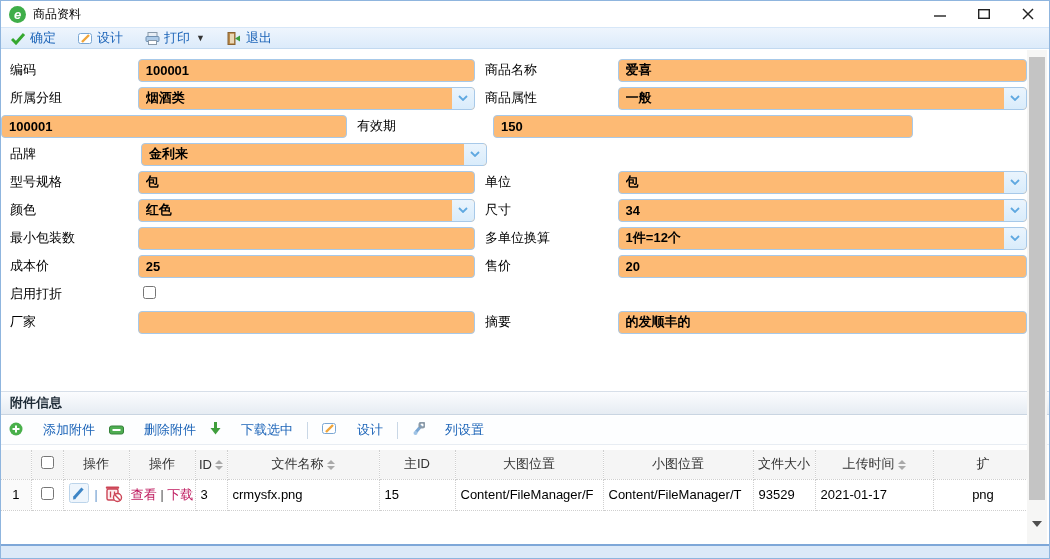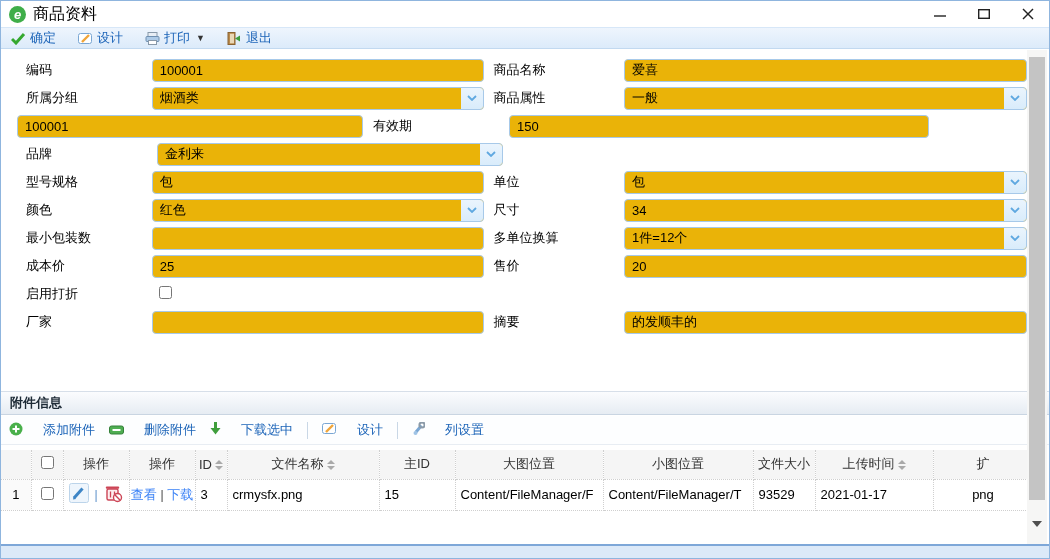--- a/index.html
+++ b/index.html
@@ -2,42 +2,42 @@
 <html><head>
 <meta charset="utf-8">
 <style>
   * { margin:0; padding:0; box-sizing:border-box; }
   html,body { width:1050px; height:559px; font-family:"Liberation Sans","DejaVu Sans",sans-serif; background:#fff; }
   .window { position:relative; width:1050px; height:559px; border:1px solid #8fb5de; background:#fff; overflow:hidden; }
 
   
   .titlebar { position:absolute; top:0; left:0; right:0; height:26px; background:#fff; display:flex; align-items:center; padding-left:8px; }
   .app-icon { width:17px; height:17px; border-radius:50%; background:#3fae49; color:#fff; font-weight:bold; font-style:italic; font-size:13px; display:flex; align-items:center; justify-content:center; margin-right:7px; }
-  .title-text { font-size:16px; color:#000; }
+  .title-text { font-size:12px; color:#000; }
   .win-controls { position:absolute; right:8px; top:0; height:26px; display:flex; align-items:center; gap:18px; }
   .win-btn { width:26px; height:22px; display:flex; align-items:center; justify-content:center; font-size:14px; color:#222; cursor:default; }
   .win-btn svg { display:block; }
 
   
   .main-toolbar { position:absolute; top:26px; left:0; right:0; height:22px; background:linear-gradient(#eef5fd,#dcebfa); border-top:1px solid #d7e7f8; border-bottom:1px solid #c2d9f0; display:flex; align-items:center; padding-left:10px; gap:22px; }
   .tb-btn { display:flex; align-items:center; gap:4px; font-size:13px; color:#1c64b8; cursor:default; }
   .tb-btn svg { display:block; }
   .drop-caret { font-size:9px; color:#333; margin-left:2px; }
 
   
   .content { position:absolute; top:49px; left:0; right:0; height:495px; background:#fff; }
 
   
   .form-area { position:absolute; top:6px; left:0; right:22px; }
-  .frow { display:flex; align-items:center; height:28px;margin-left:16px; }
+  .frow { display:flex; align-items:center; height:28px; }
   .flabel { width:140px; padding-left:9px; font-size:13px; color:#000; }
   .fcell  { width:346px; position:relative; }
   .flabel2 { width:146px; padding-left:10px; font-size:13px; color:#000; }
   .fcell2 { width:420px; position:relative; }
-  .tinput { width:100%; height:23px; border:1px solid #a7c9e9; border-radius:4px; padding:0 7px; font-size:13px; color:#000; font-family:inherit; background:#eab308; outline:none; }
+  .tinput { width:100%; height:23px; border:1px solid #a7c9e9; border-radius:4px; padding:0 7px; font-size:13px; color:#000; font-family:inherit; background:#fdba74; outline:none;font-weight:bold; }
   .combo .tinput { padding-right:24px; }
   .combo-btn { position:absolute; right:1px; top:1px; width:22px; height:21px; border-radius:0 3px 3px 0; background:linear-gradient(#eaf4fd,#d9ecfb); display:flex; align-items:center; justify-content:center; }
   .fcheck { width:13px; height:13px; margin-left:2px; }
 
   
   .attach-bar { position:absolute; top:341px; left:0; right:0; height:24px; background:linear-gradient(#fbfcfe,#e6ecf3); border-top:1px solid #d7dfe9; border-bottom:1px solid #c9d5e2; display:flex; align-items:center; padding-left:9px; font-size:13px; font-weight:bold; color:#1d2a36; }
   .attach-toolbar { position:absolute; top:366px; left:0; right:0; height:29px; background:#fdfeff; border-bottom:1px solid #e8edf3; display:flex; align-items:center; padding-left:8px; gap:14px; }
   .at-btn { display:flex; align-items:center; gap:20px; font-size:13px; color:#1c64b8; cursor:default; }
   .vsep { width:1px; height:17px; background:#c9d7e6; }
 
@@ -49,21 +49,21 @@
   .grid td { height:31px; background:#fff; color:#000; padding:0 5px; border-bottom:1px dotted #cfcfcf; }
   .grid td.center { text-align:center; padding:0; }
   .grid td.numcell { background:#fafafa; text-align:center; }
   .sorter { display:inline-block; vertical-align:middle; margin-left:3px; }
   .sorter div { width:0; height:0; border-left:4px solid transparent; border-right:4px solid transparent; }
   .sorter .up { border-bottom:4px solid #a9a9a9; margin-bottom:2px; }
   .sorter .dn { border-top:4px solid #a9a9a9; }
   .hcheck, .rcheck { width:13px; height:13px; }
   .op-icons { display:flex; align-items:center; justify-content:center; gap:5px; height:100%; }
   .pipe { color:#5b8fc9; font-size:12px; }
-  .oplink { color:#3b82f6; text-decoration:none; }
+  .oplink { color:#be185d; text-decoration:none; }
 
   
   .vscroll { position:absolute; top:0; right:2px; width:20px; height:495px; background:#f6f6f5; }
   .vthumb { position:absolute; top:7px; left:2px; width:16px; height:443px; background:#c4c4c4; }
   .varrow { position:absolute; left:0; width:20px; height:20px; top:464px; display:flex; align-items:center; justify-content:center; }
   .varrow div { width:0; height:0; border-left:5px solid transparent; border-right:5px solid transparent; border-top:6px solid #4f4f4f; }
 
   
   .bottom-strip { position:absolute; left:0; right:0; bottom:0; height:14px; background:#dce9f8; border-top:2px solid #7ea7d8; }
 </style>

